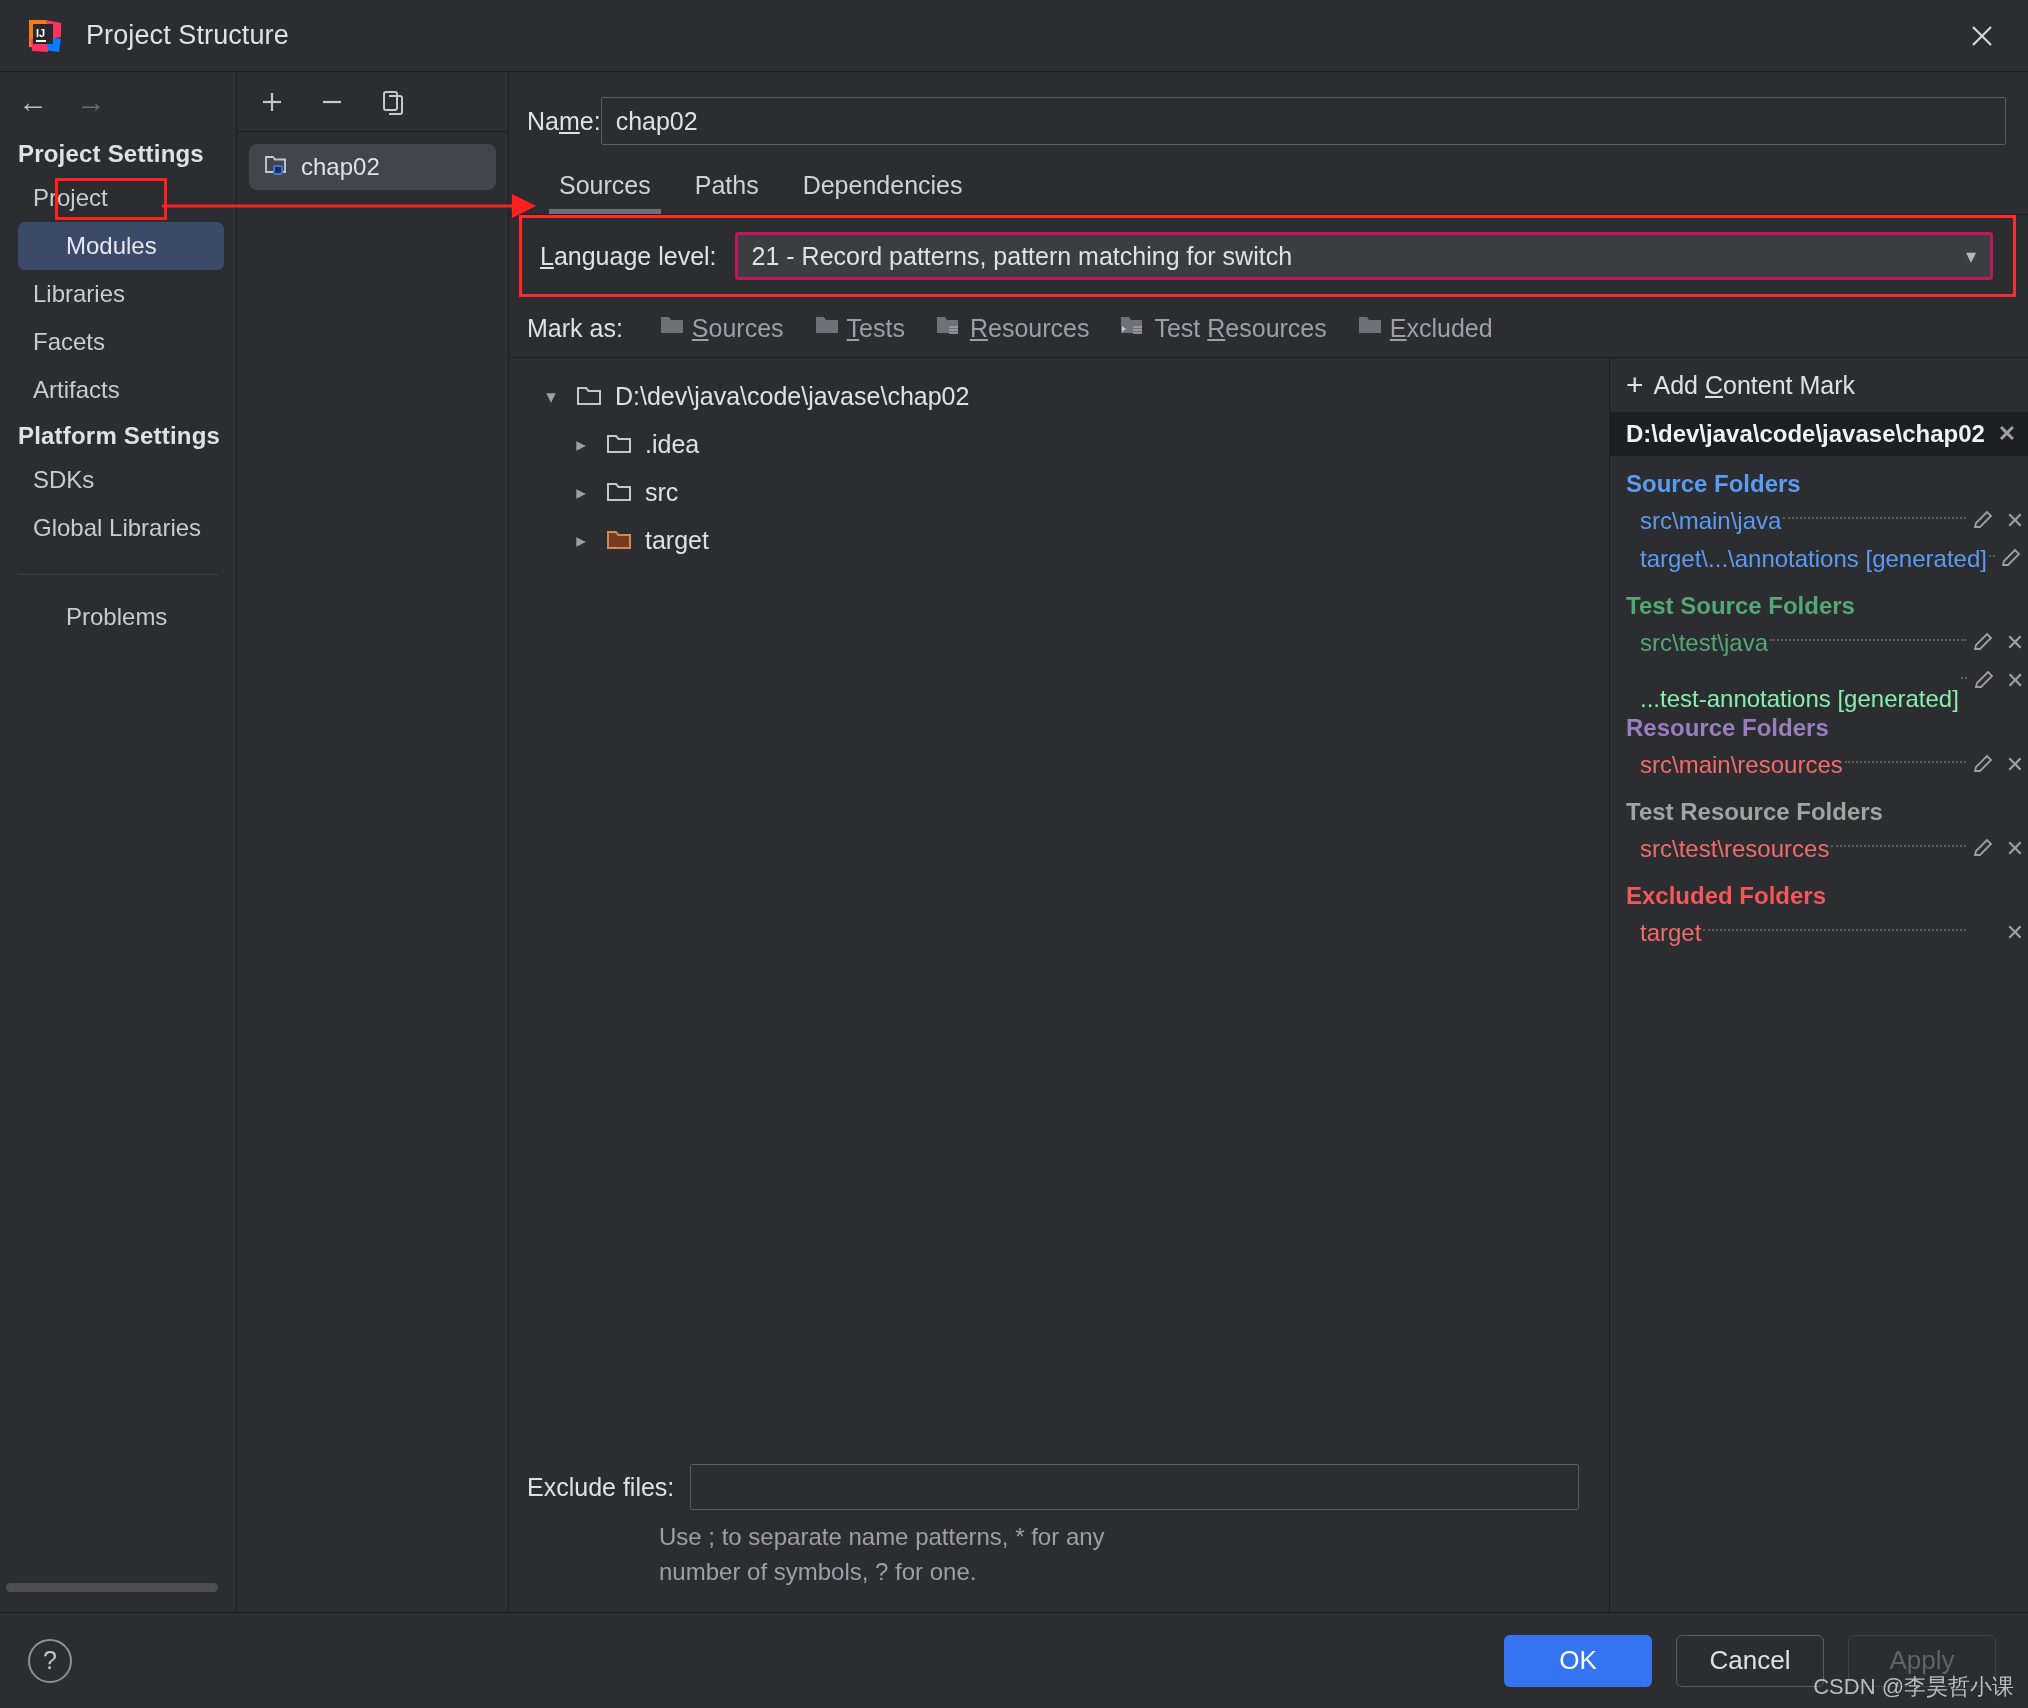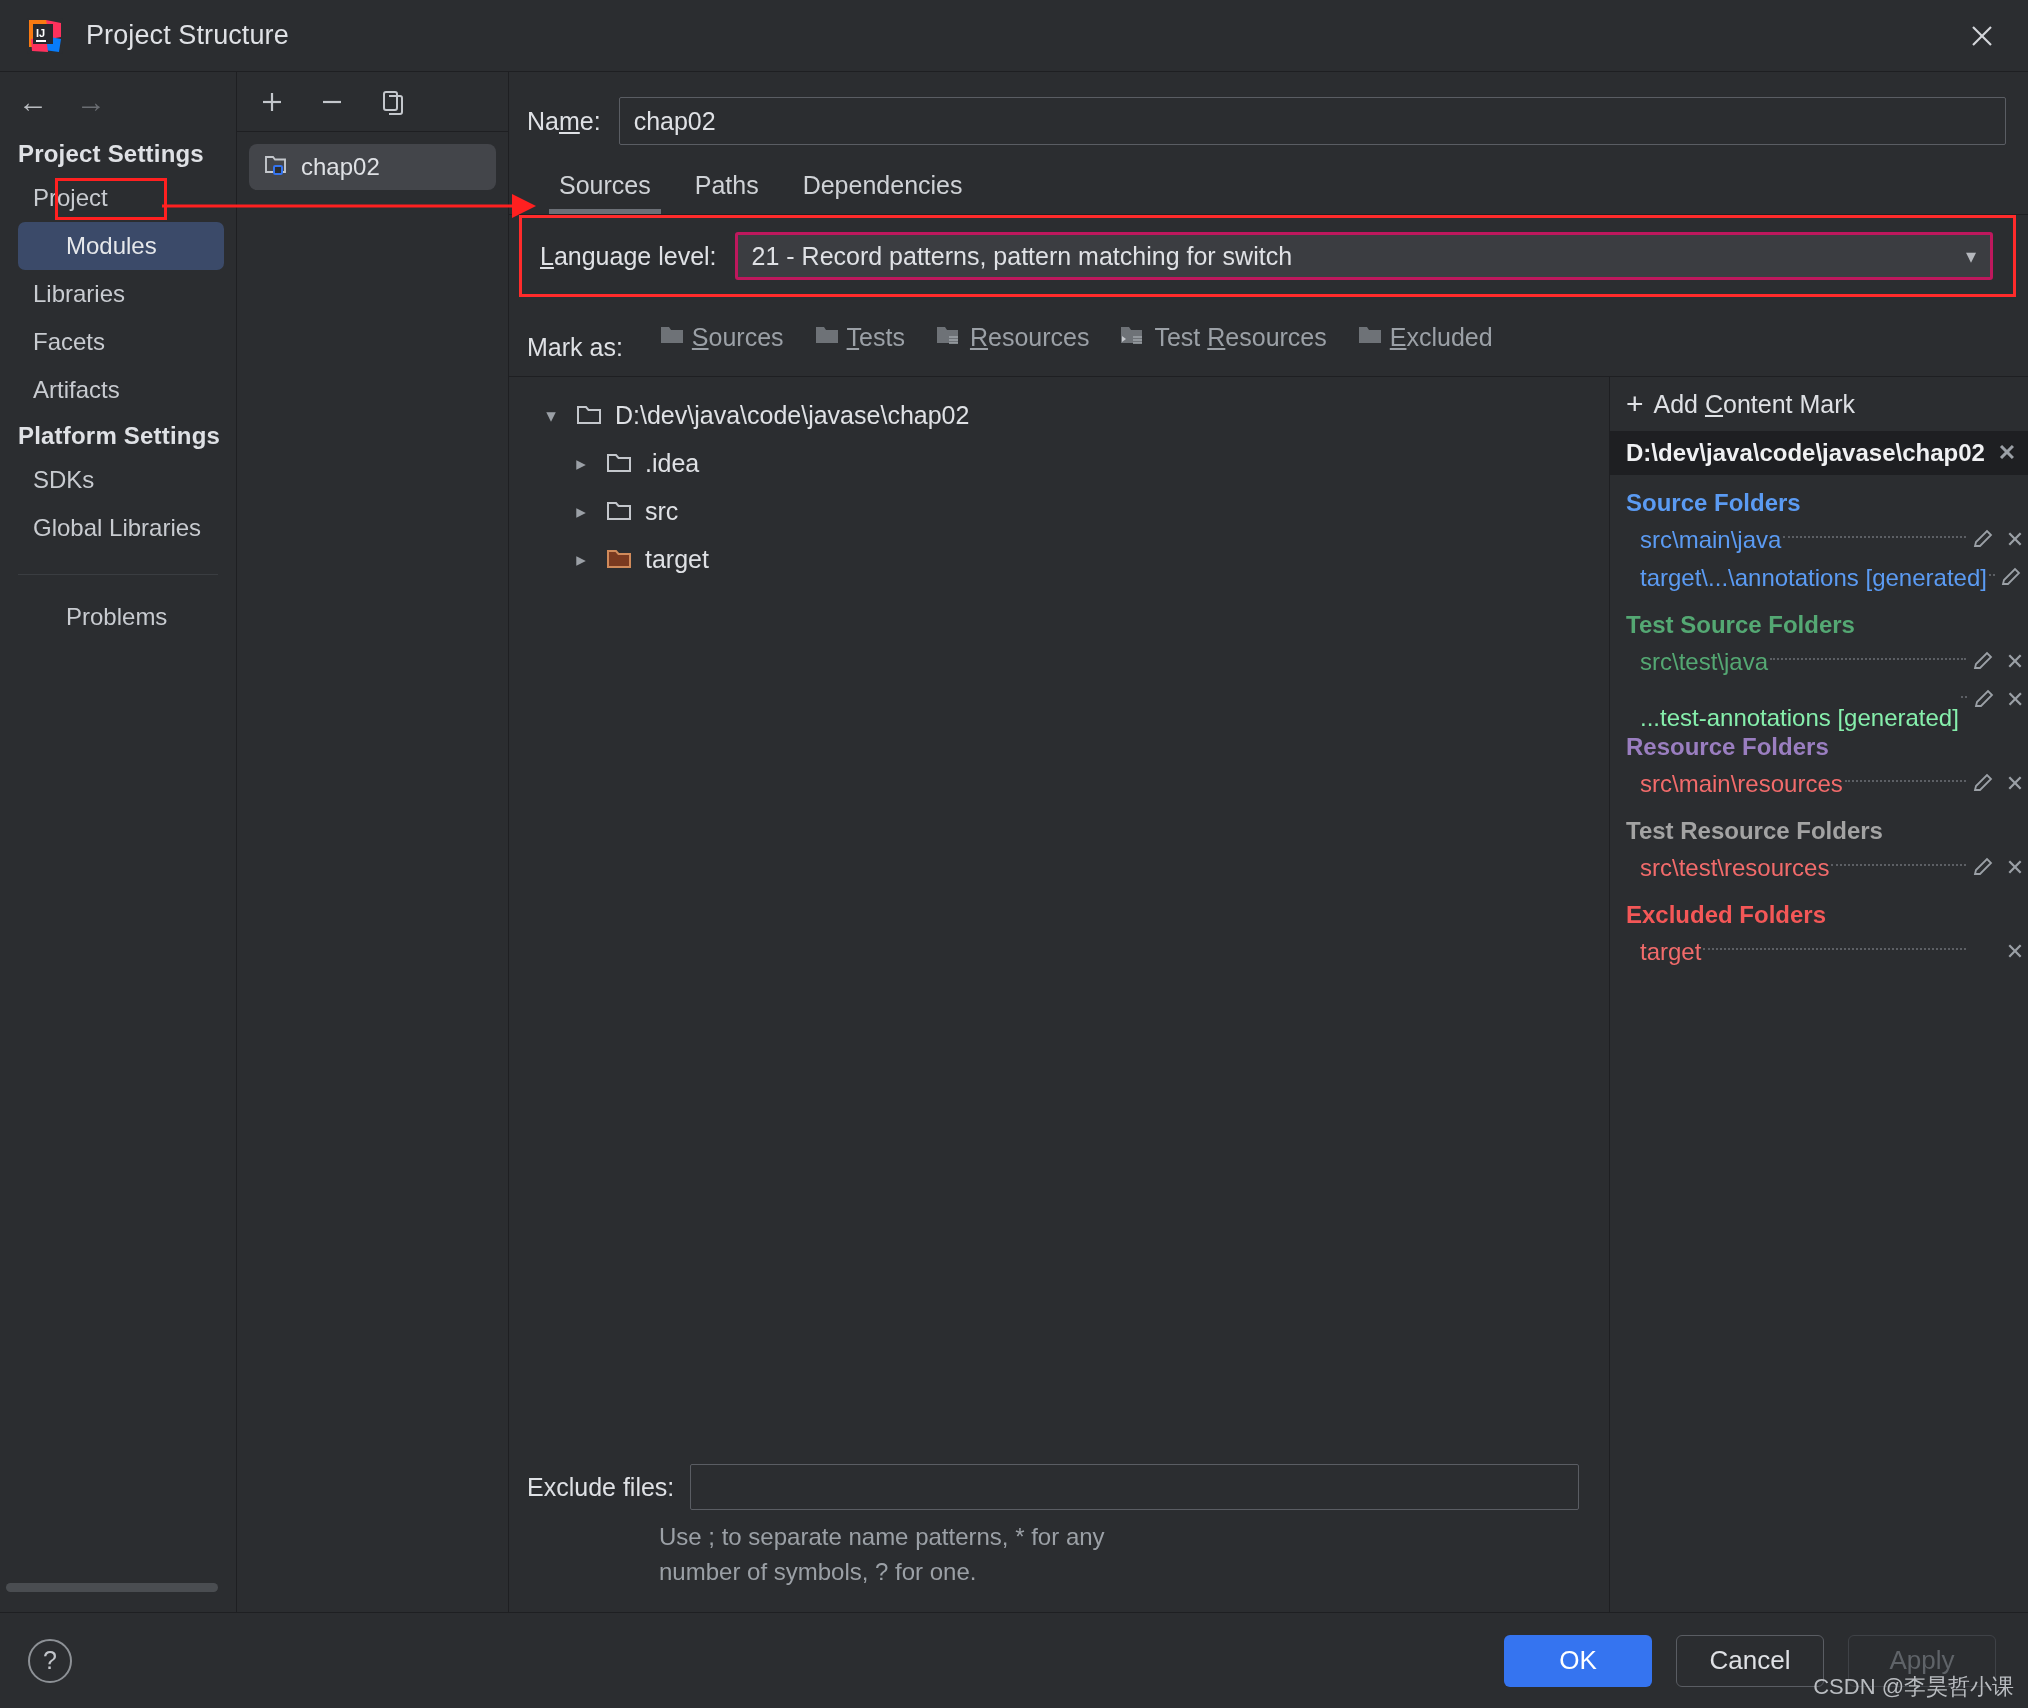--- a/index.html
+++ b/index.html
@@ -73,21 +73,21 @@
   .mod-item {
     height: 46px; display:flex; align-items:center; gap: 12px;
     background: #43454a; border-radius: 8px; padding: 0 14px;
     font-size: 24px; color: #dfe1e5;
   }
 
   
   .main { flex: 1 1 auto; display: flex; flex-direction: column; min-width: 0; background: #2b2d30; }
   .name-row {
     display: flex; align-items: center; height: 58px;
-    padding: 0 22px 0 18px; margin-top: 20px; gap: 18px;
+    padding: 0 22px 0 18px; margin-top: 20px; 
   }
   .name-label { font-size: 25px; color: #dfe1e5; white-space: nowrap; }
   .name-label u { text-decoration: underline; }
   .name-input {
     flex: 1 1 auto; height: 48px; background: #2b2d30;
     border: 1px solid #5a5d63; border-radius: 2px;
     color: #dfe1e5; font-size: 25px; padding: 0 14px;
     font-family: "Liberation Sans", sans-serif;
   }
   .tabs { display:flex; align-items:flex-end; gap: 0; padding: 18px 0 0 28px; height: 64px; position: relative; }
@@ -105,21 +105,21 @@
   }
   .lang-label { font-size: 25px; color:#dfe1e5; white-space: nowrap; }
   .lang-select {
     flex: 1 1 auto; height: 48px; background:#3b3d41; border:3px solid #be185d;
     border-radius: 3px; display:flex; align-items:center; justify-content: space-between;
     padding: 0 14px; font-size: 25px; color:#dfe1e5;
   }
   .chev { color:#b5b8bd; font-size: 20px; }
 
   .markas-row { display:flex; align-items:center; gap: 0; padding: 16px 0 14px 18px; font-size: 25px; }
-  .markas-label { color:#dfe1e5; margin-right: 36px; margin-top: 20px; }
+  .markas-label { color:#dfe1e5; margin-right: 36px; }
   .mark-btn { display:flex; align-items:center; gap:7px; color:#9ba0a6; margin-right: 30px; }
   .mark-btn .lbl u { text-decoration: underline; }
 
   .content-split { flex: 1 1 auto; display:flex; min-height:0; border-top: 1px solid #1e1f22; }
   .tree-pane { flex: 1 1 auto; min-width: 0; display:flex; flex-direction:column; border-right:1px solid #1e1f22; }
   .tree { padding: 14px 0 0 0; flex: 1 1 auto; overflow: hidden; }
   .tree-row { display:flex; align-items:center; height: 48px; font-size: 25px; color:#dfe1e5; }
   .tw { width: 28px; text-align:center; color:#9ba0a6; font-size: 19px; margin-right: 10px; }
   .tree-row .ficon { margin-right: 12px; display:flex; }
 

